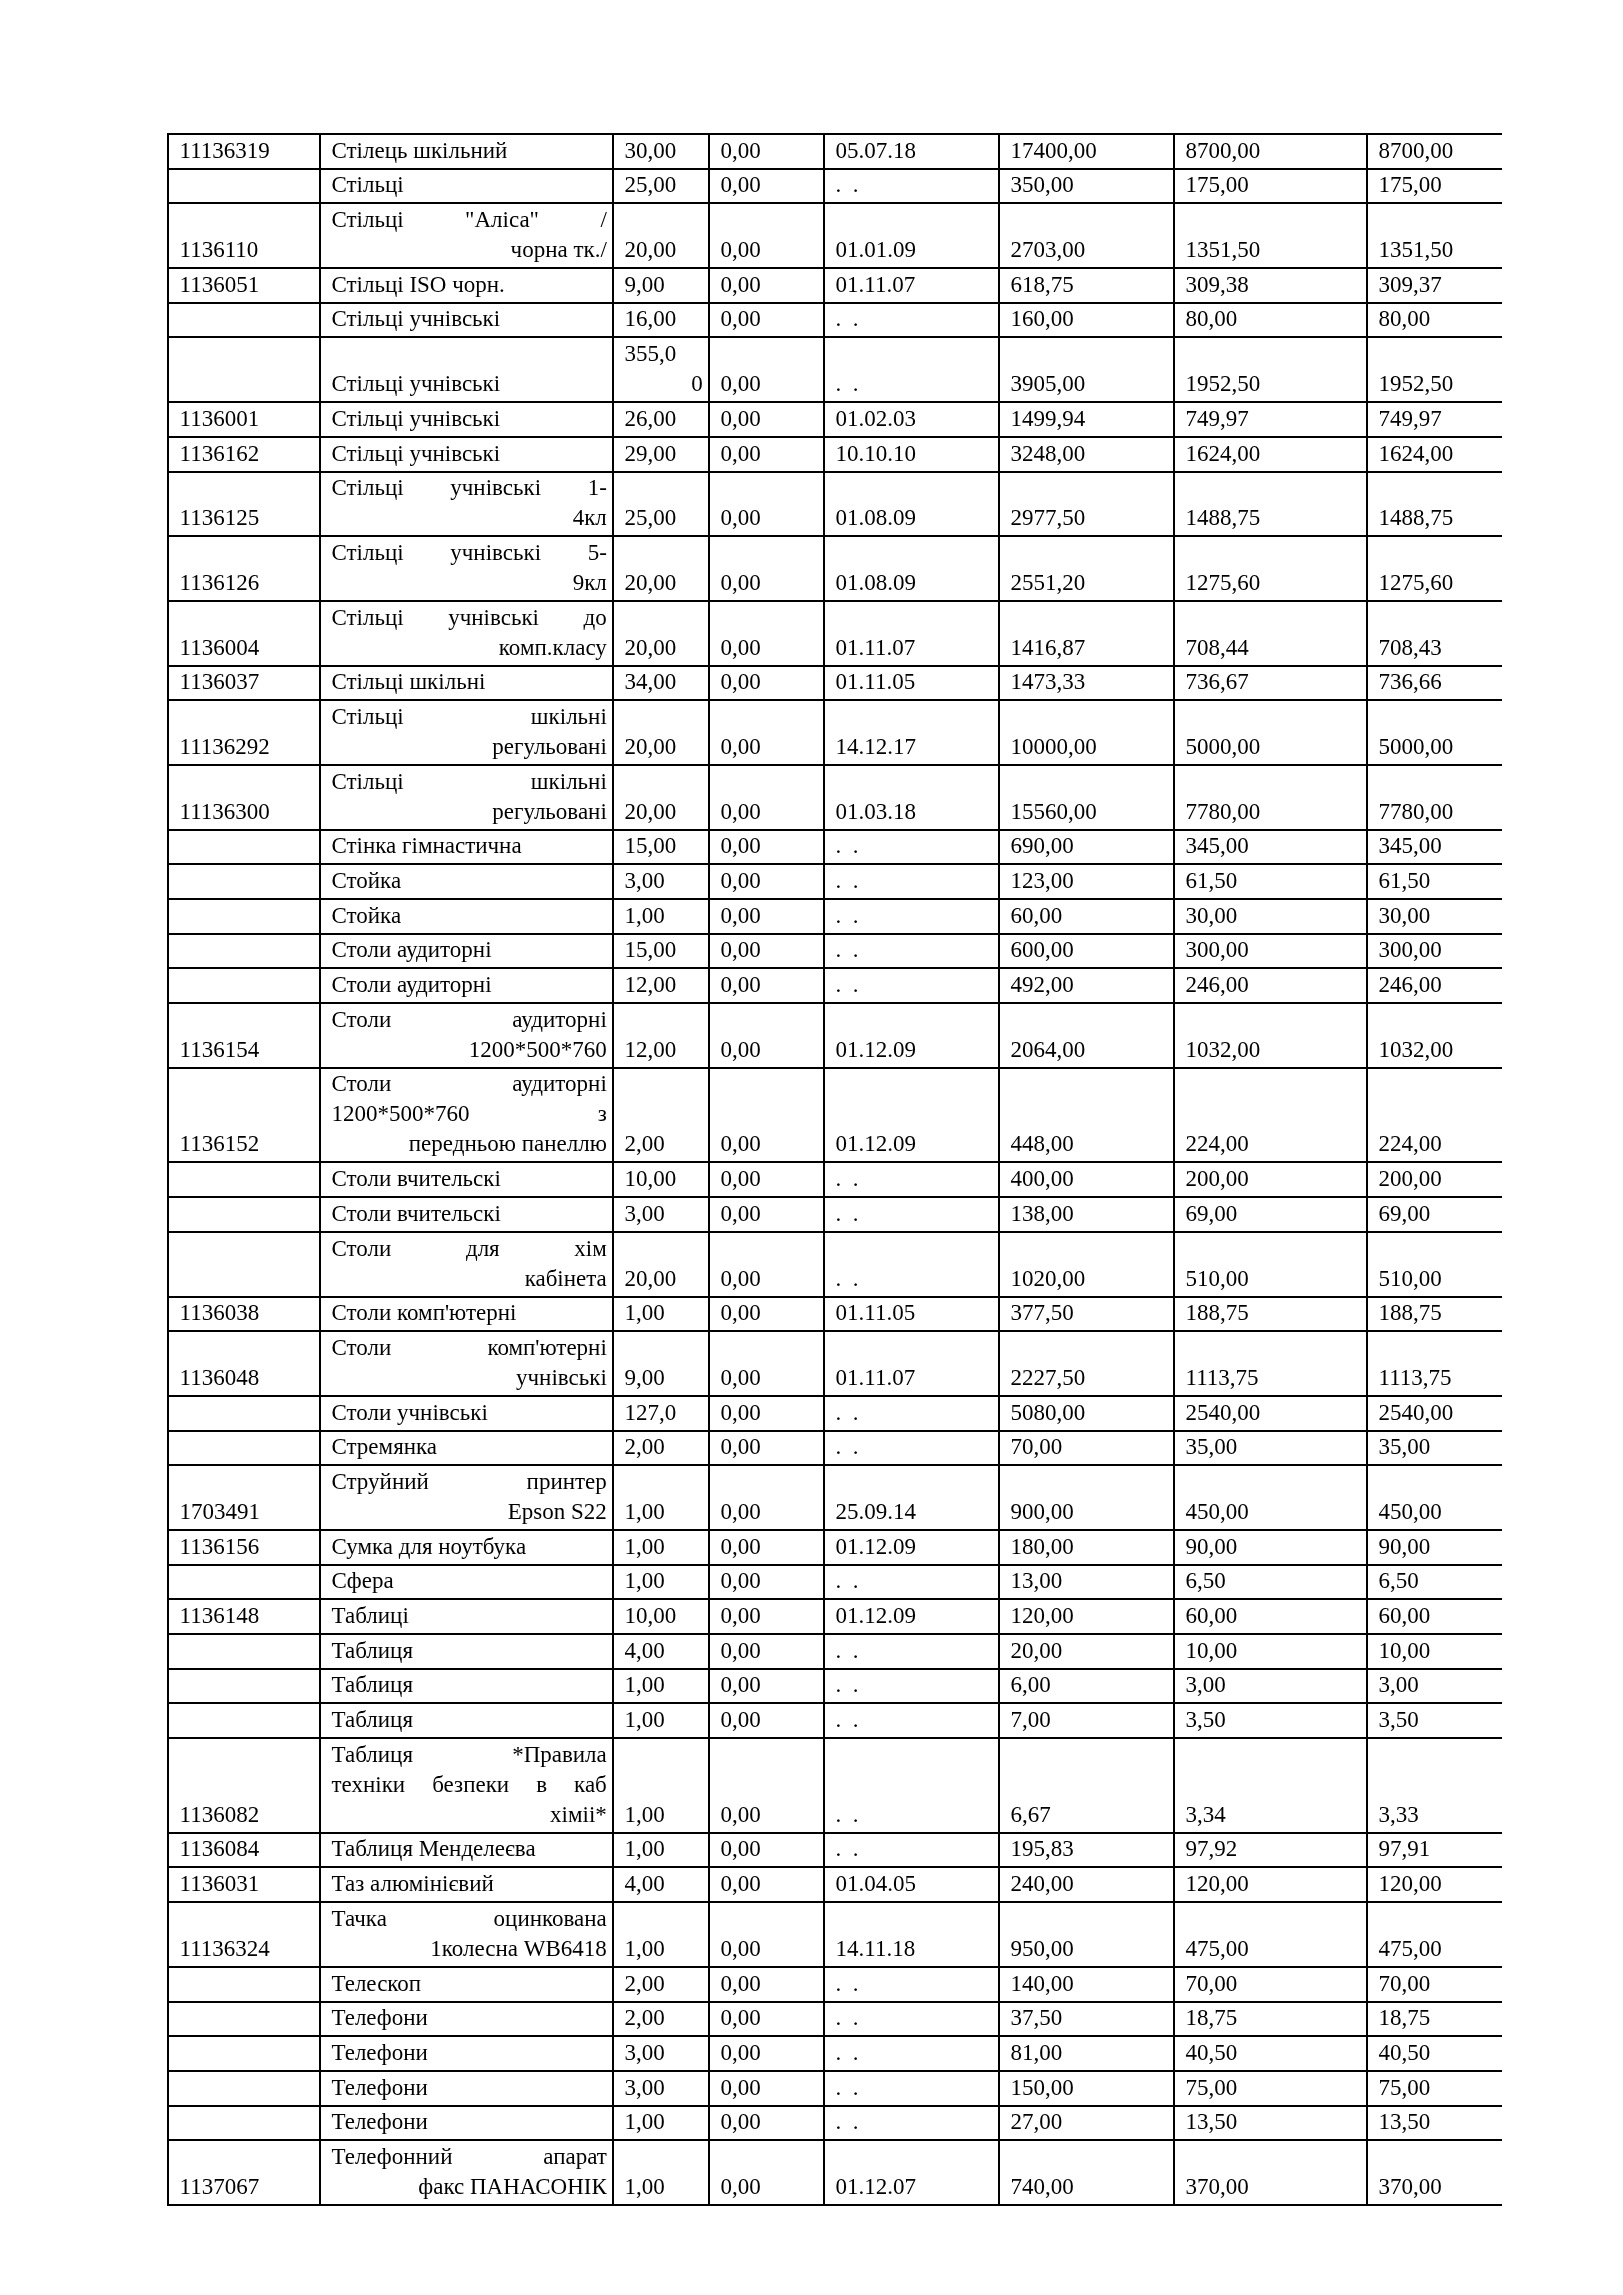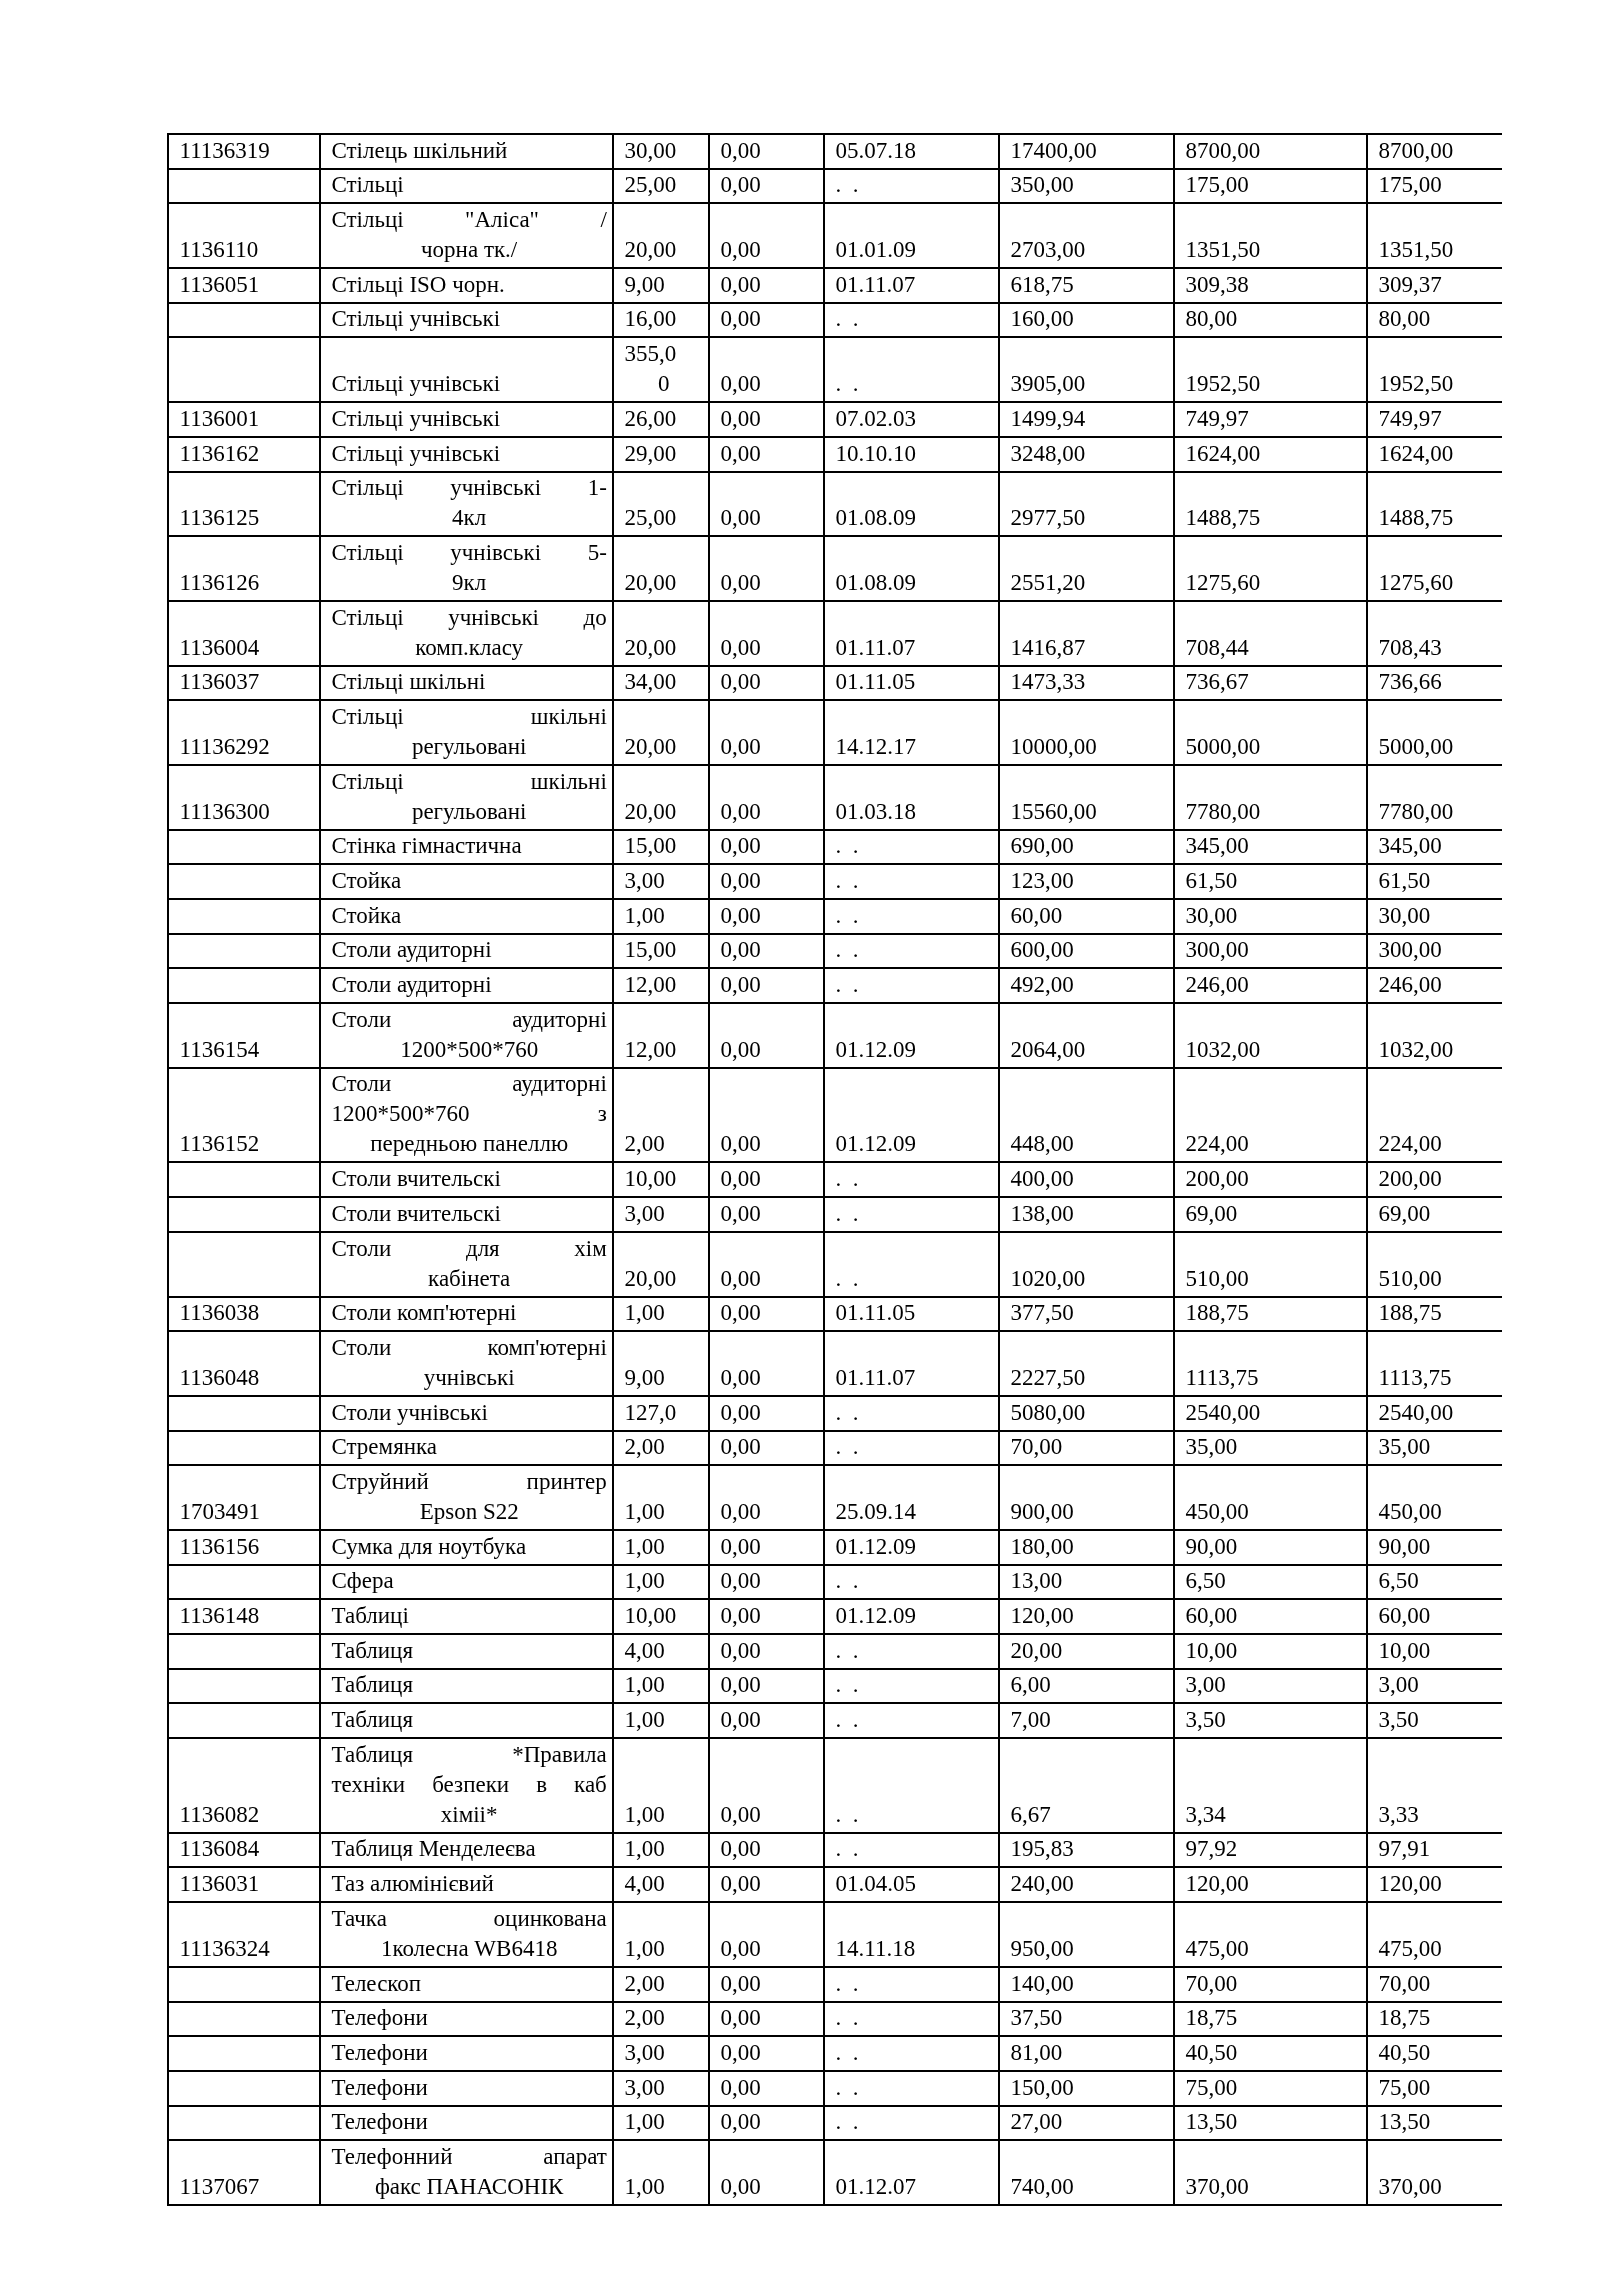--- a/index.html
+++ b/index.html
@@ -39,21 +39,21 @@
   td.c0 { padding-left: 18.3px; }
   td.c1 { padding-left: 14.4px; padding-right: 7.9px; }
   td.c2 { padding-left: 9.8px; }
   td.c3 { padding-left: 8.5px; }
   td.c4 { padding-left: 17px; white-space: pre-wrap; }
   td.c5 { padding-left: 14.4px; margin-top: 40px; }
   td.c6 { padding-left: 15.7px; }
   td.c7 { padding-left: 14.4px; }
   
   .jl { text-align: justify; text-align-last: justify; }
-  .ll { text-align: center; }
+  .ll { text-align: right; }
 </style>
 </head>
 <body>
 
 <div class="page">
   <table class="inv">
     <colgroup>
       <col style="width:152px">
       <col style="width:293px">
       <col style="width:96px">
@@ -128,21 +128,21 @@
           <td class="c4">.  .</td>
           <td class="c5">3905,00</td>
           <td class="c6">1952,50</td>
           <td class="c7">1952,50</td>
         </tr>
         <tr>
           <td class="c0">1136001</td>
           <td class="c1">Стільці учнівські</td>
           <td class="c2">26,00</td>
           <td class="c3">0,00</td>
-          <td class="c4">07.02.03</td>
+          <td class="c4">01.02.03</td>
           <td class="c5">1499,94</td>
           <td class="c6">749,97</td>
           <td class="c7">749,97</td>
         </tr>
         <tr>
           <td class="c0">1136162</td>
           <td class="c1">Стільці учнівські</td>
           <td class="c2">29,00</td>
           <td class="c3">0,00</td>
           <td class="c4">10.10.10</td>

